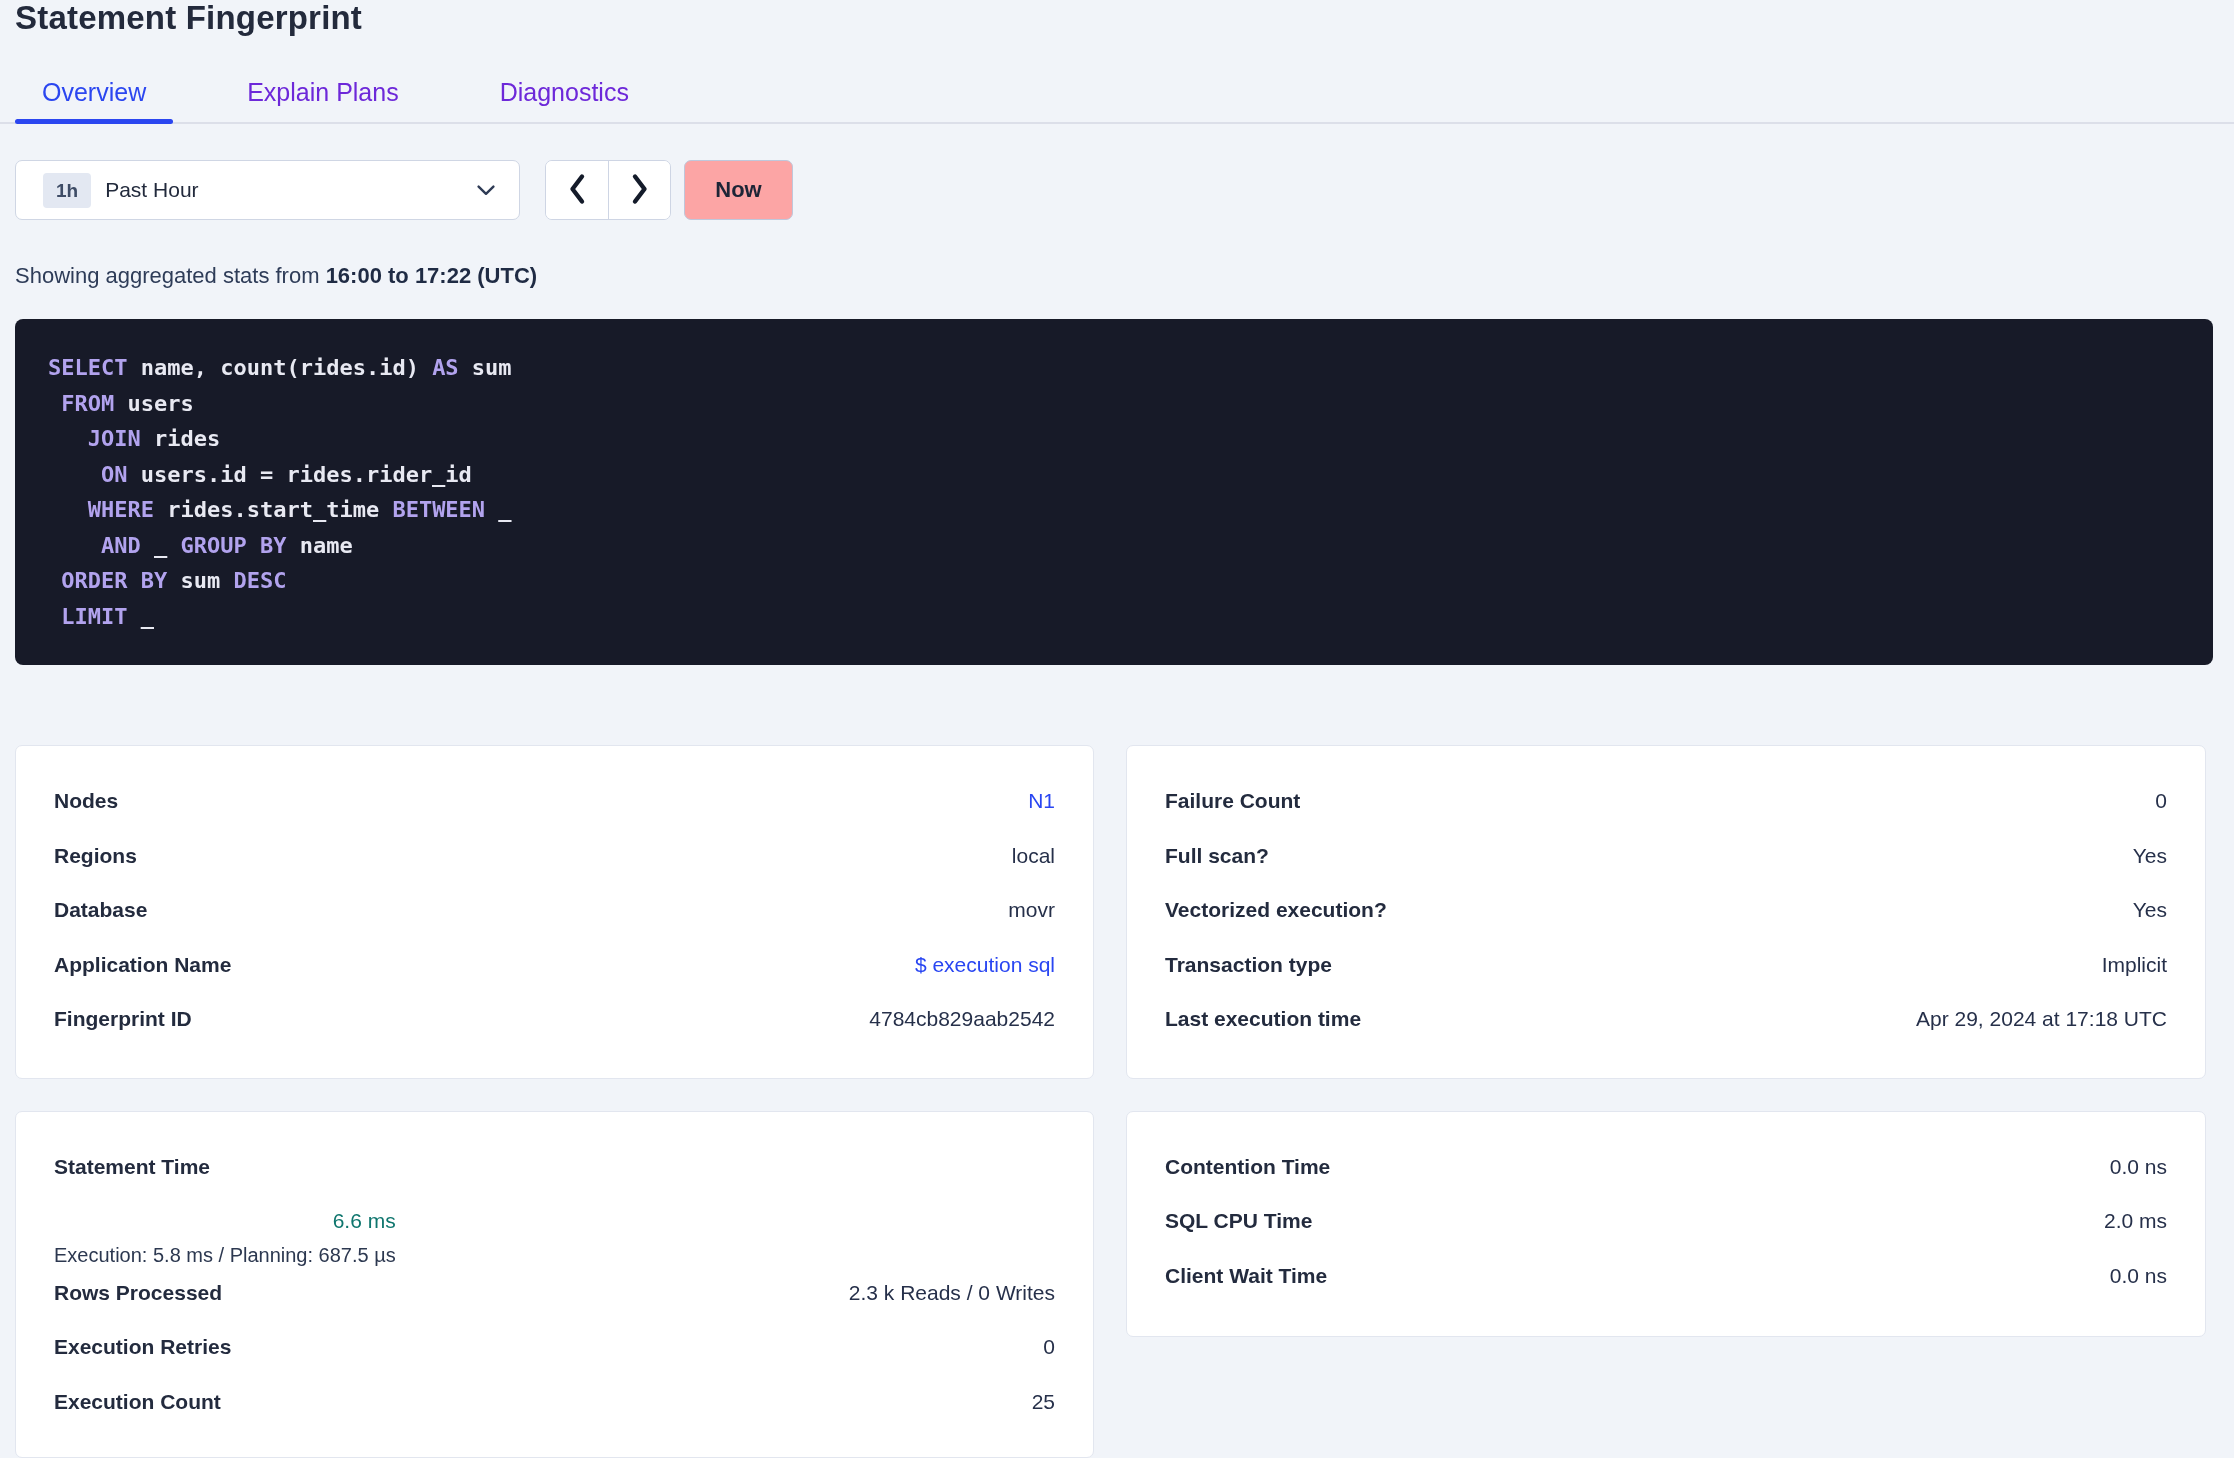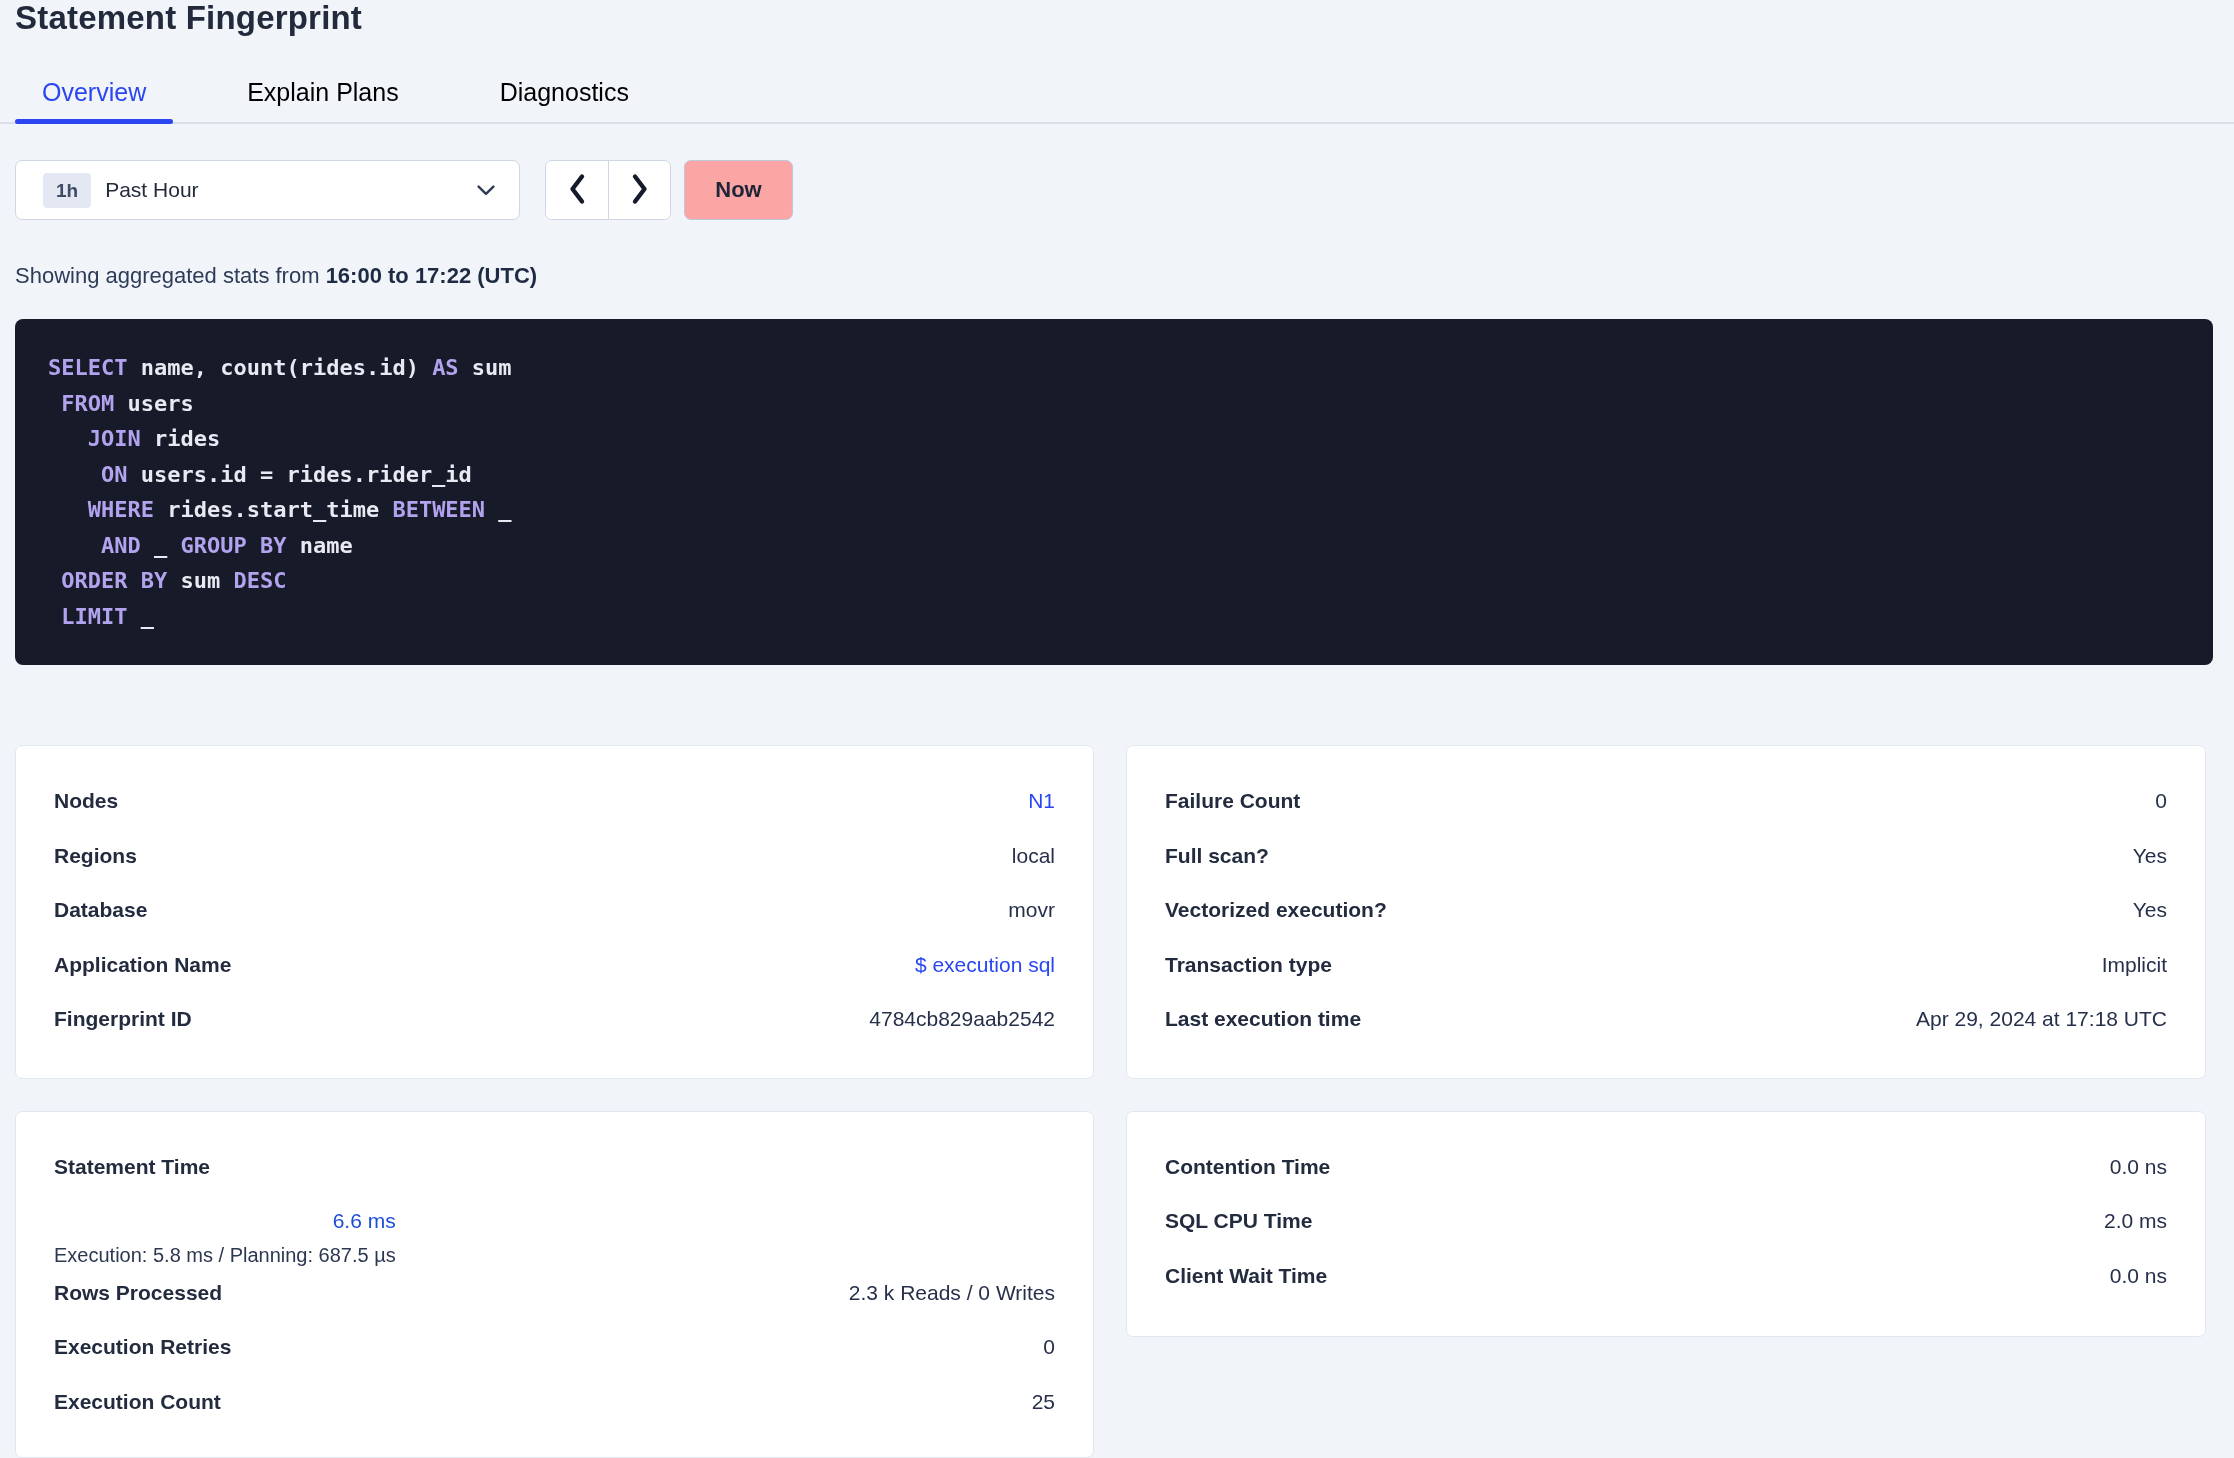--- a/index.html
+++ b/index.html
@@ -27,21 +27,21 @@
     display:flex;
     margin-top:44px;
     padding-left:15px;
     border-bottom:2px solid #dcdfe9;
   }
   .tab {
     position:relative;
     font-size:25px;
     line-height:25px;
     padding:0 27px 17px 27px;
-    color:#000000;
+    color:#6d28d9;
     cursor:pointer;
     white-space:nowrap;
   }
   .tab + .tab { margin-left:47px; }
   .tab.active { color:#2b46f0; }
   .tab.active::after {
     content:"";
     position:absolute;
     left:0; right:0; bottom:-2px;
     height:5px;
@@ -179,21 +179,21 @@
     color:#232b3e;
     white-space:nowrap;
   }
   .value {
     font-size:21px;
     color:#26304a;
     white-space:nowrap;
   }
   .value.link { color:#2946f2; cursor:pointer; }
   .value-stack { text-align:right; }
-  .value-stack .v1 { font-size:21px; line-height:54.5px; color:#1d4ed8; }
+  .value-stack .v1 { font-size:21px; line-height:54.5px; color:#0f766e; }
   .value-stack .v2 { font-size:20px; line-height:22px; margin-top:-5px; color:#2c3850; }
 </style>
 </head>
 <body>
 
 <div class="page">
 
   <h1 class="page-title">Statement Fingerprint</h1>
 
   <div class="tabs">

